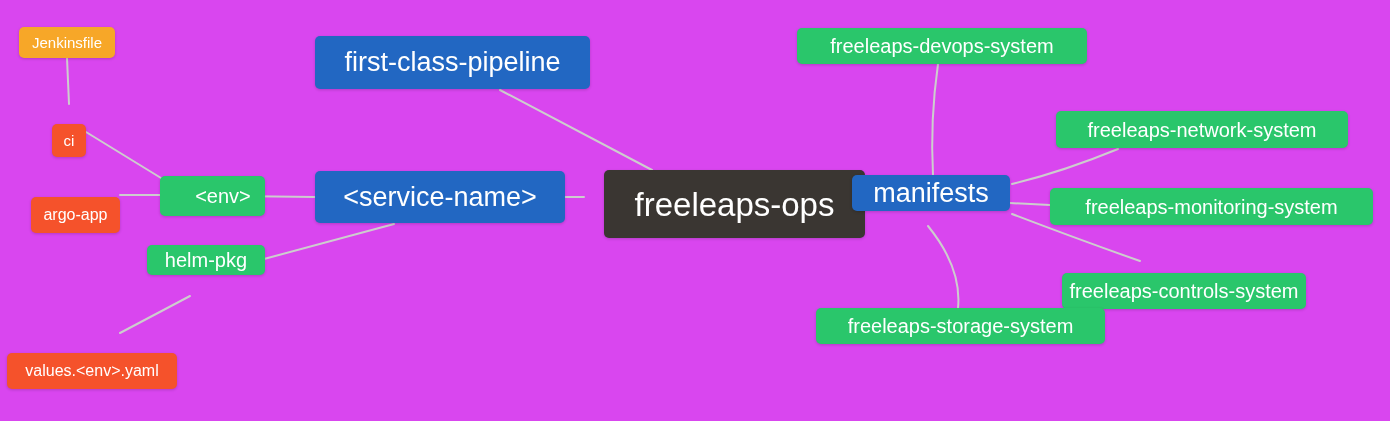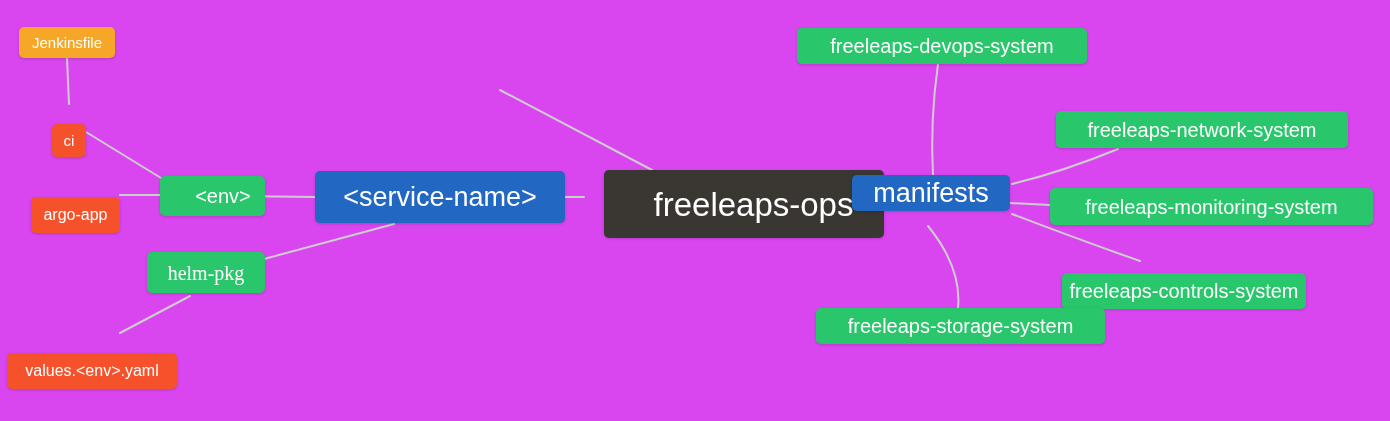--- a/index.html
+++ b/index.html
@@ -56,28 +56,29 @@
   </svg>
 
   <div class="node c-orange f15" style="left:19px;top:27px;width:96px;height:31px;">Jenkinsfile</div>
 
   <div class="node c-red f15" style="left:52px;top:104px;width:34px;height:33px;margin-top:20px;">ci</div>
 
   <div class="node c-red f16" style="left:31px;top:177px;width:89px;height:36px;">argo-app</div>
 
   <div class="node c-green f20" style="left:160px;top:176px;width:84px;height:40px;padding-left:21px;">&lt;env&gt;</div>
 
-  <div class="node c-green f20" style="left:147px;top:252px;width:118px;height:41px;font-family:Liberation Serif, serif;">helm-pkg</div>
+  <div class="node c-green f20" style="left:147px;top:245px;width:118px;height:30px;">helm-pkg</div>
 
   <div class="node c-red f16" style="left:7px;top:333px;width:170px;height:36px;">values.&lt;env&gt;.yaml</div>
 
+  <div class="node c-blue f27" style="left:315px;top:36px;width:275px;height:53px;">first-class-pipeline</div>
 
   <div class="node c-blue f27" style="left:315px;top:171px;width:250px;height:52px;">&lt;service-name&gt;</div>
 
-  <div class="node c-dark f33" style="left:604px;top:170px;width:261px;height:68px;padding-left:19px;">freeleaps-ops</div>
+  <div class="node c-dark f33" style="left:604px;top:170px;width:261px;height:68px;">freeleaps-ops</div>
 
   <div class="node c-blue f27" style="left:852px;top:175px;width:158px;height:36px;">manifests</div>
 
   <div class="node c-green f20" style="left:797px;top:28px;width:290px;height:36px;">freeleaps-devops-system</div>
 
   <div class="node c-green f20" style="left:1056px;top:111px;width:292px;height:37px;">freeleaps-network-system</div>
 
   <div class="node c-green f20" style="left:1050px;top:188px;width:323px;height:37px;">freeleaps-monitoring-system</div>
 
   <div class="node c-green f20" style="left:1062px;top:273px;width:244px;height:36px;">freeleaps-controls-system</div>

